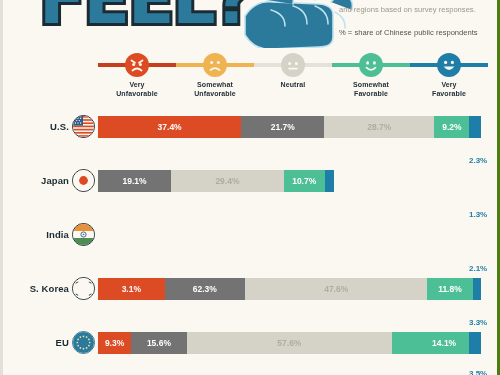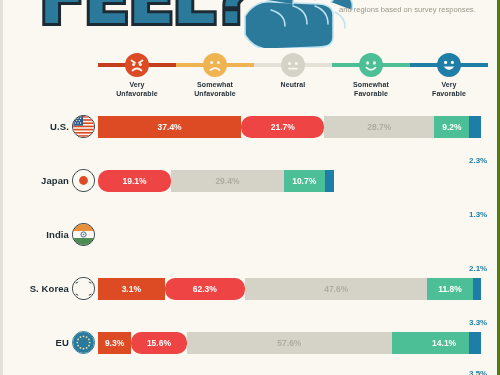--- a/index.html
+++ b/index.html
@@ -163,21 +163,21 @@
     display: flex;
     align-items: center;
     justify-content: center;
     font-size: 8.5px;
     font-weight: bold;
     overflow: hidden;
     white-space: nowrap;
   }
   .seg.vu { background: #DC4B24; color: #ffffff; }
   .seg.su { background: #EFB košik; }
-  .seg.su { background: #ef4444; color: #ffffff; border-radius: 10px; }
+  .seg.su { background: #737373; color: #ffffff; }
   .seg.nu { background: #D5D3C8; color: #AFACA0; }
   .seg.sf { background: #4CBF96; color: #ffffff; }
   .seg.vf { background: #1E7EA8; color: #ffffff; font-size: 0; }
   .topval {
     position: absolute;
     top: -1px;
     font-size: 8px;
     font-weight: bold;
     color: #1E7EA8;
     white-space: nowrap;
@@ -216,20 +216,21 @@
           <path d="M30 24 q14 4 14 16"></path>
           <path d="M52 20 q14 4 14 18"></path>
           <path d="M74 20 q13 5 13 18"></path>
           <path d="M94 26 q11 6 10 16"></path>
         </g>
       </svg>
     </div>
 
     <div class="subhead">
       <span>and regions based on survey responses.</span>
+      <span class="note">% = share of Chinese public respondents</span>
     </div>
   </div>
 
   <div class="legend">
     <div class="legend-line">
       <div class="legend-seg" style="left:0px;   width:78px;  background:#C4401C;"></div>
       <div class="legend-seg" style="left:78px;  width:78px;  background:#EFB351;"></div>
       <div class="legend-seg" style="left:156px; width:78px;  background:#E4E2D8;"></div>
       <div class="legend-seg" style="left:234px; width:78px;  background:#4CBF96;"></div>
       <div class="legend-seg" style="left:312px; width:78px;  background:#1E7EA8;"></div>

